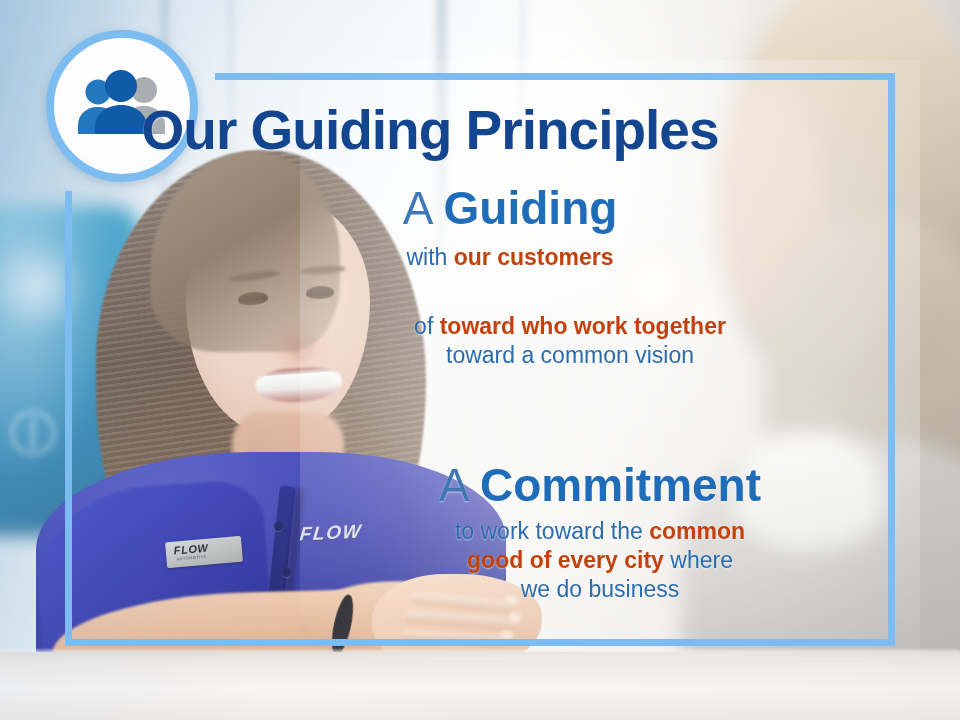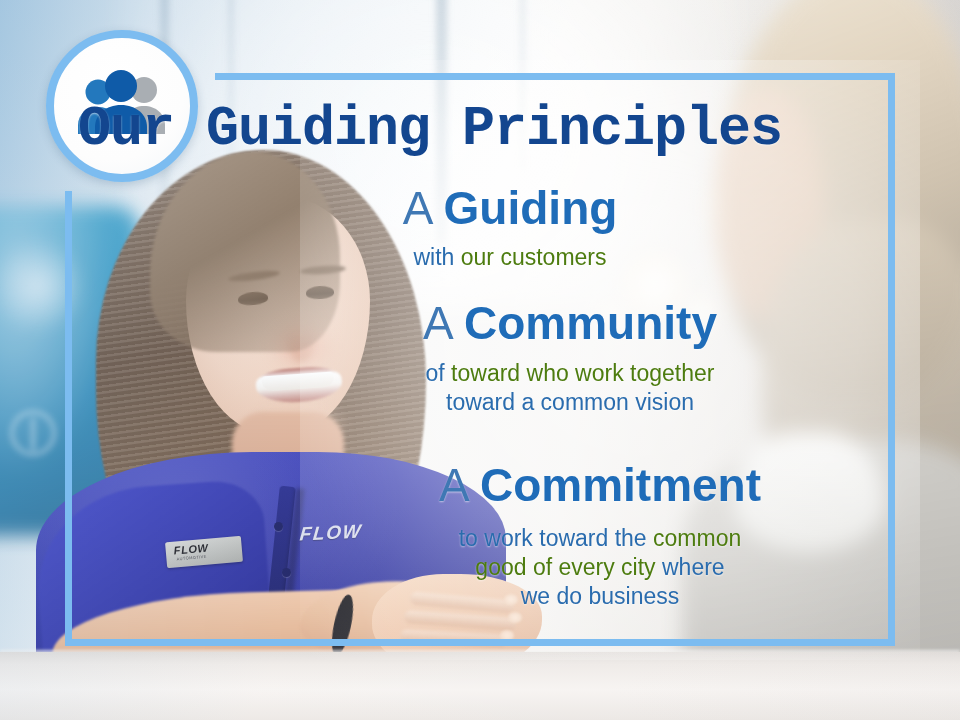--- a/index.html
+++ b/index.html
@@ -419,21 +419,21 @@
   
   .content {
     position: absolute; left: 0; top: 0; width: 960px; height: 720px;
     pointer-events: none;
   }
   .title {
     position: absolute;
     left: 0; top: 98px; width: 960px;
     padding-right: 100px;
     text-align: center;
-    font-family: Liberation Mono, monospace;
+    font-family: Liberation Sans, sans-serif;
     font-weight: 700;
     font-size: 55px;
     letter-spacing: -1px;
     color: #13468f;
     text-shadow: 0 1px 2px rgba(255,255,255,.6);
   }
 
   .block { position: absolute; text-align: center; }
   .headline {
     font-family: "Liberation Sans", sans-serif;
@@ -451,31 +451,31 @@
     color: #1f6cb8;
   }
   .sub {
     font-family: "Liberation Sans", sans-serif;
     font-size: 23px;
     line-height: 1.26;
     color: #2a6cae;
     font-weight: 400;
     text-shadow: 0 1px 2px rgba(255,255,255,.55);
   }
-  .sub b { font-weight: 400; color: #4d7c0f; }
+  .sub b { font-weight: 700; color: #c2410c; }
 
   
   #block-0 { left: 252px; top: 185px; width: 516px; }
   #block-0 .sub { margin-top: 11px; }
 
   #block-1 { left: 300px; top: 300px; width: 540px; }
   #block-1 .sub { margin-top: 12px; }
 
   #block-2 { left: 320px; top: 462px; width: 560px; text-align: center; }
-  #block-2 .sub { margin-top: 15px; }
+  #block-2 .sub { margin-top: 8px; }
 </style>
 </head>
 <body>
 
 <div id="poster">
 
   <div class="photo">
     <div class="bg-base"></div>
     <div class="bg-window"></div>
     <div class="mullion m1"></div>
@@ -577,23 +577,20 @@
     <div class="block" id="block-0">
       <div class="headline">
         <span class="art">A </span><span class="kw">Guiding</span>
       </div>
       <div class="sub">
         with <b>our customers</b>
       </div>
     </div>
 
     <div class="block" id="block-1">
-      <div class="headline">
-        <span class="art">A </span><span class="kw">Community</span>
-      </div>
       <div class="sub">
         of <b>toward who work together</b><br>toward a common vision
       </div>
     </div>
 
     <div class="block" id="block-2">
       <div class="headline">
         <span class="art">A </span><span class="kw">Commitment</span>
       </div>
       <div class="sub">

